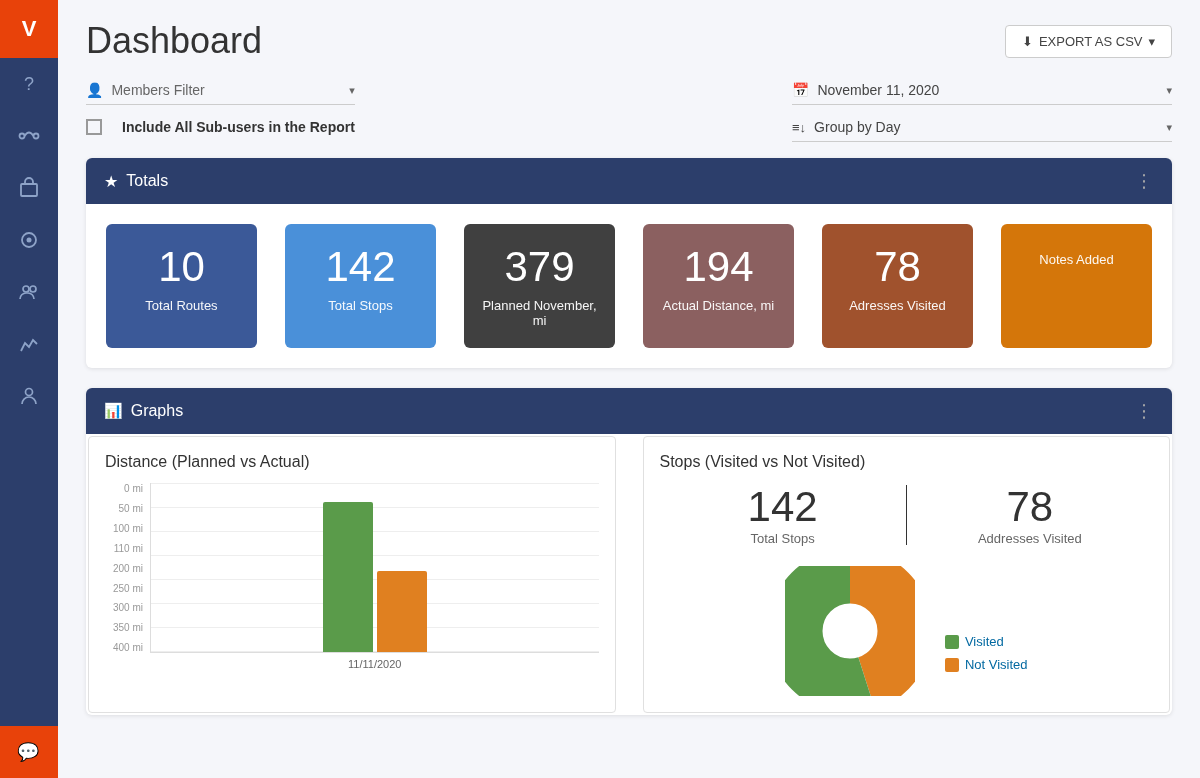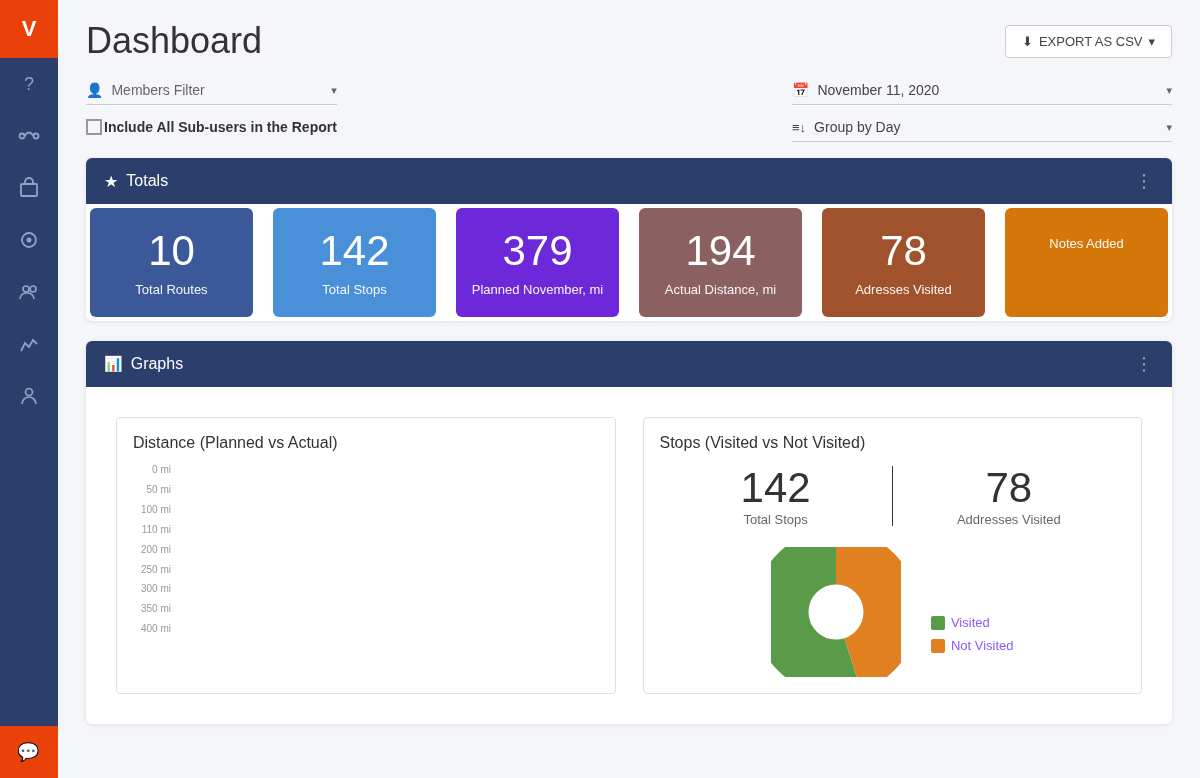--- a/index.html
+++ b/index.html
@@ -101,21 +101,21 @@
       cursor: pointer;
       color: #666;
       font-size: 14px;
       min-width: 220px;
     }
     .filter-dropdown .chevron { margin-left: auto; font-size: 11px; }
 
     .checkbox-row {
       display: flex;
       align-items: center;
-      gap: 2px;
+      gap: 20px;
       font-size: 14px;
       font-weight: 600;
       color: #333;
     }
     .checkbox-box {
       width: 16px; height: 16px;
       border: 2px solid #999;
       display: inline-block;
       flex-shrink: 0;
     }
@@ -164,51 +164,51 @@
       font-size: 16px;
       font-weight: 500;
       display: flex;
       align-items: center;
       gap: 8px;
     }
     .section-menu { color: #aaa; cursor: pointer; font-size: 18px; letter-spacing: 1px; }
 
     
     .totals-body {
-      padding: 4px;
-      display: flex;
-      gap: 20px;
+      padding: 20px;
+      display: flex;
+      gap: 28px;
     }
     .stat-card {
       flex: 1;
       border-radius: 6px;
       padding: 20px 10px;
       text-align: center;
       color: white;
     }
     .stat-card .stat-number {
       font-size: 42px;
       font-weight: 300;
       line-height: 1.1;
     }
     .stat-card .stat-label {
       font-size: 13px;
       margin-top: 8px;
       opacity: 0.95;
     }
     .card-blue-dark { background: #3b5998; }
     .card-blue-medium { background: #4a90d9; }
-    .card-purple { background: #6d28d9; }
+    .card-purple { background: #404040; }
     .card-brown { background: #8b6060; }
     .card-red-brown { background: #a0522d; }
     .card-orange { background: #d4760a; }
 
     
     .graphs-body {
-      padding: 30px;
+      padding: 2px;
       display: flex;
       gap: 27px;
     }
     .graph-panel {
       flex: 1;
       background: white;
       border: 1px solid #e0e0e0;
       border-radius: 4px;
       padding: 16px;
     }
@@ -337,21 +337,21 @@
       display: flex;
       align-items: center;
       gap: 30px;
       justify-content: center;
     }
     .pie-legend {
       display: flex;
       flex-direction: column;
       gap: 8px;
       font-size: 13px;
-      color: #8b5cf6;
+      color: #0369a1;
       margin-top: 44px;
     }
     .pie-legend-item {
       display: flex;
       align-items: center;
       gap: 6px;
     }
     .pie-legend-dot {
       width: 14px;
       height: 14px;
@@ -497,20 +497,39 @@
           <div class="y-axis">
             <span>400 mi</span>
             <span>350 mi</span>
             <span>300 mi</span>
             <span>250 mi</span>
             <span>200 mi</span>
             <span>110 mi</span>
             <span>100 mi</span>
             <span>50 mi</span>
             <span>0 mi</span>
+          </div>
+          <div class="chart-area">
+            <div class="grid-lines">
+              <div class="grid-line"></div>
+              <div class="grid-line"></div>
+              <div class="grid-line"></div>
+              <div class="grid-line"></div>
+              <div class="grid-line"></div>
+              <div class="grid-line"></div>
+              <div class="grid-line"></div>
+              <div class="grid-line"></div>
+            </div>
+            <div class="bars-wrapper">
+              <div class="bar-group" style="position:relative;">
+                <div class="bar bar-green" style="height: 150px;"></div>
+                <div class="bar bar-orange" style="height: 81px;"></div>
+                <span class="x-label">11/11/2020</span>
+              </div>
+            </div>
           </div>
         </div>
       </div>
 
       <div class="stops-panel">
         <div class="graph-title">Stops (Visited vs Not Visited)</div>
         <div class="stops-stats">
           <div class="stops-stat">
             <div class="stops-number">142</div>
             <div class="stops-label">Total Stops</div>

